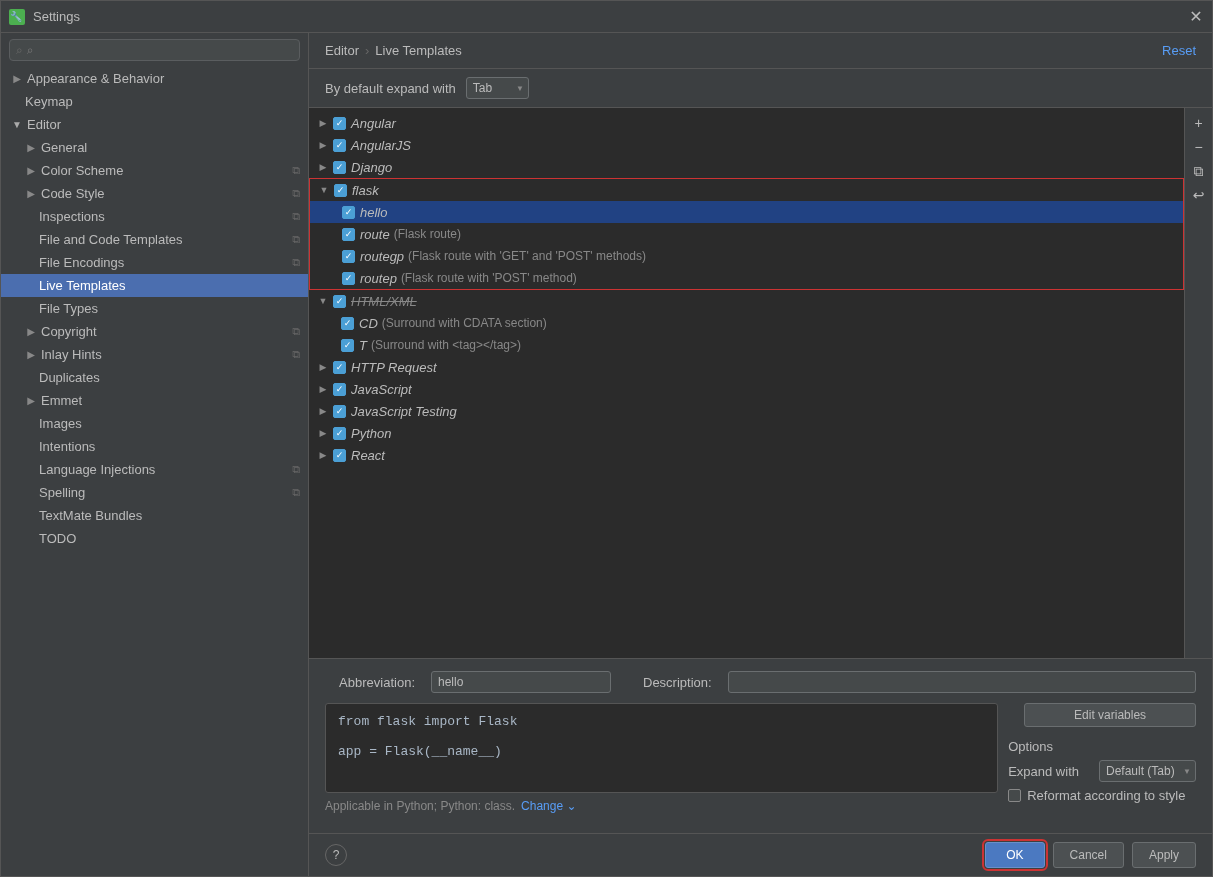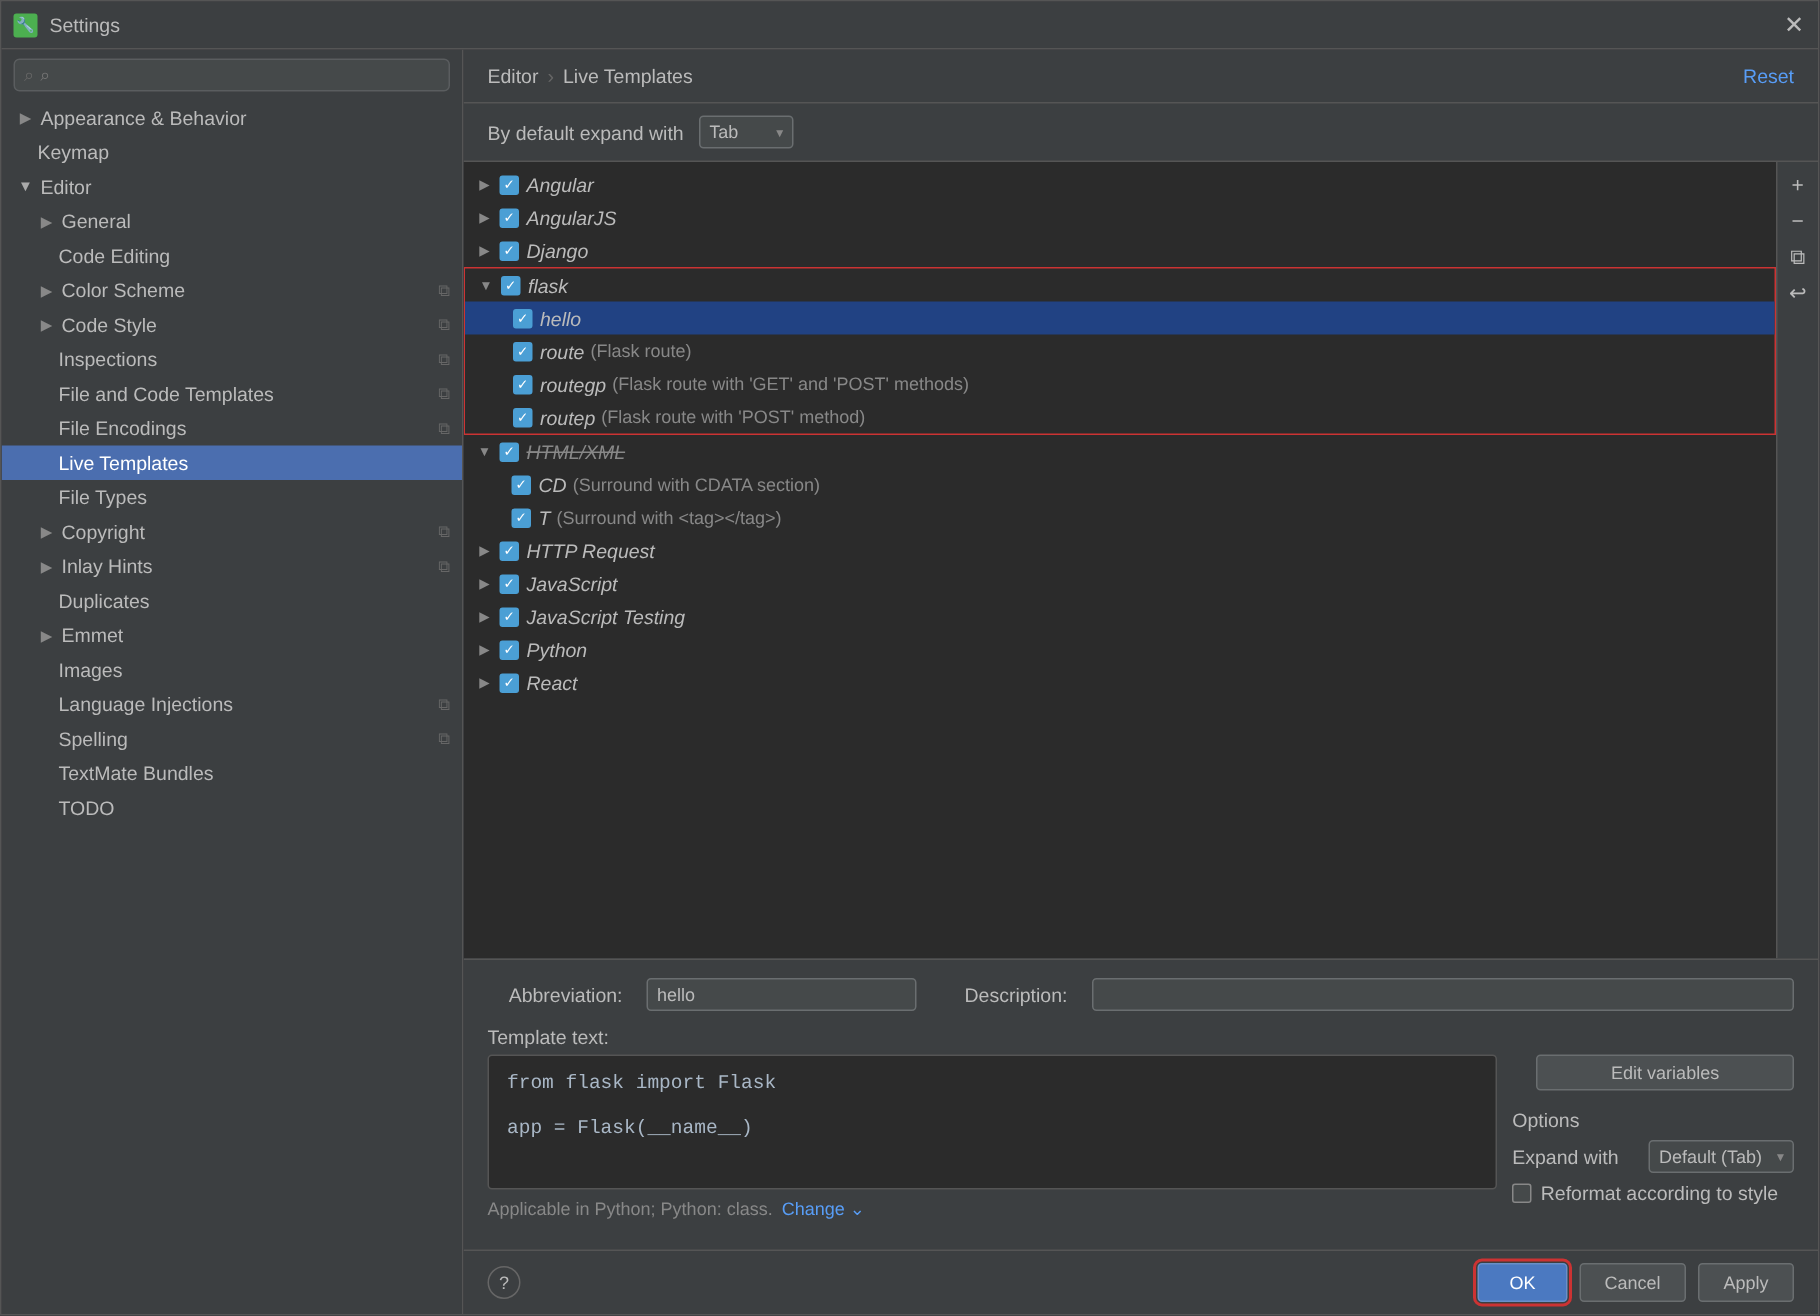--- a/index.html
+++ b/index.html
@@ -132,23 +132,20 @@
           <span class="item-label">Keymap</span>
         </div>
         <div class="sidebar-item">
           <span class="arrow expanded">▼</span>
           <span class="item-label">Editor</span>
         </div>
         <div class="sidebar-item indent1">
           <span class="arrow">▶</span>
           <span class="item-label">General</span>
         </div>
-        <div class="sidebar-item indent2">
-          <span class="item-label">Code Editing</span>
-        </div>
         <div class="sidebar-item indent1">
           <span class="arrow">▶</span>
           <span class="item-label">Color Scheme</span>
           <span class="item-icon">⧉</span>
         </div>
         <div class="sidebar-item indent1">
           <span class="arrow">▶</span>
           <span class="item-label">Code Style</span>
           <span class="item-icon">⧉</span>
         </div>
@@ -182,20 +179,23 @@
         </div>
         <div class="sidebar-item indent2">
           <span class="item-label">Duplicates</span>
         </div>
         <div class="sidebar-item indent1">
           <span class="arrow">▶</span>
           <span class="item-label">Emmet</span>
         </div>
         <div class="sidebar-item indent2">
           <span class="item-label">Images</span>
+        </div>
+        <div class="sidebar-item indent2">
+          <span class="item-label">Intentions</span>
         </div>
         <div class="sidebar-item indent2">
           <span class="item-label">Language Injections</span>
           <span class="item-icon">⧉</span>
         </div>
         <div class="sidebar-item indent2">
           <span class="item-label">Spelling</span>
           <span class="item-icon">⧉</span>
         </div>
         <div class="sidebar-item indent2">
@@ -333,21 +333,20 @@
         </div>
       </div>
 
       <div class="detail-panel">
         <div class="detail-row">
           <span class="field-label">Abbreviation:</span>
           <input class="field-input" type="text" value="hello" style="">
           <span class="desc-label">Description:</span>
           <input class="desc-input" type="text" style="">
         </div>
-        <div class="template-text-label">Template text:</div>
         <div class="template-text-area">
           <div style="flex:1; display:flex; flex-direction:column;">
             <div class="code-editor">from flask import Flask
 
 app = Flask(__name__)</div>
             <div class="applicable-row" style="margin-top:6px;">
               <span>Applicable in Python; Python: class.</span>
               <span class="applicable-link">
                 <span>Change</span>
                 <span>⌄</span>

